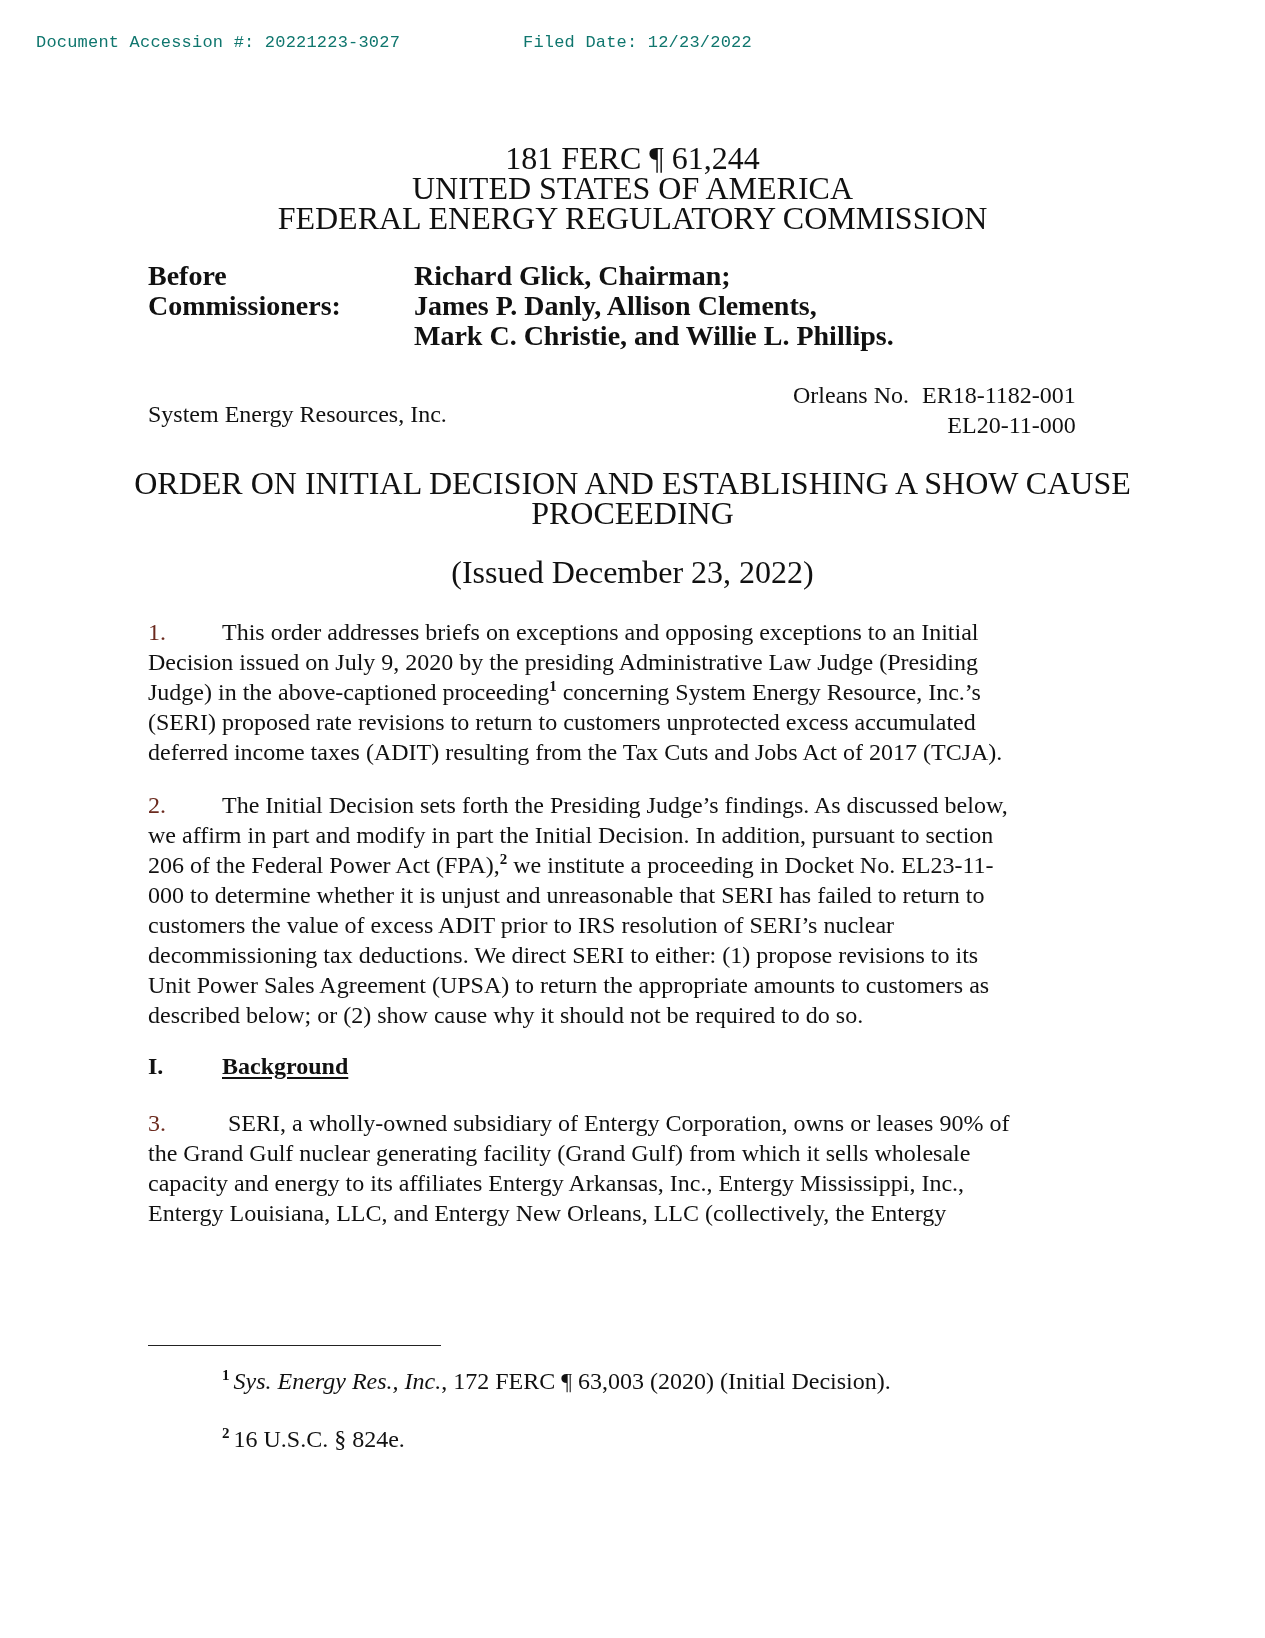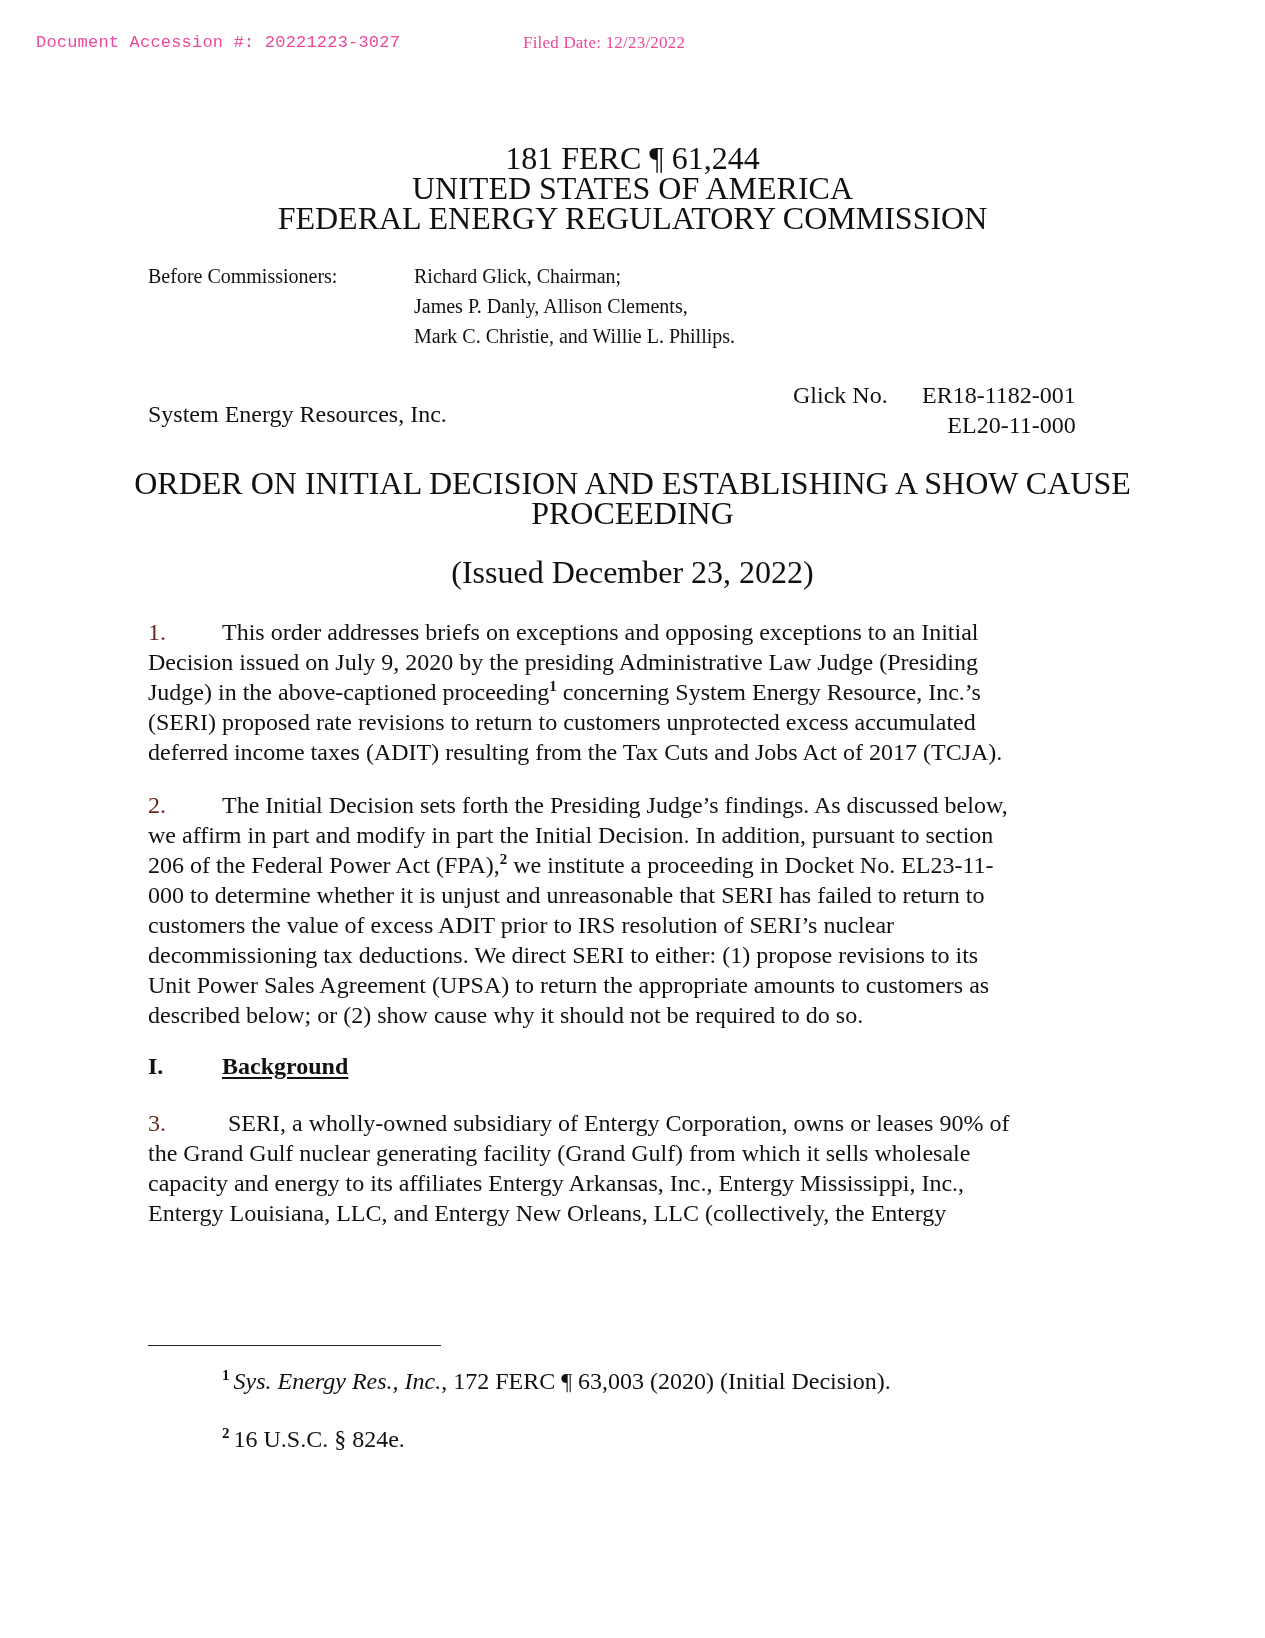--- a/index.html
+++ b/index.html
@@ -14,47 +14,47 @@
       overflow: hidden;
       color: #111111;
       font-family: "Liberation Serif", "DejaVu Serif", serif;
     }
     .header-stamp {
       position: absolute;
       top: 33px;
       left: 36px;
       font-family: "Liberation Mono", "DejaVu Sans Mono", monospace;
       font-size: 17px;
-      color: #ec4899;
+      color: #0f766e;
       white-space: pre;
       letter-spacing: 0.2px;
     }
     .header-stamp .filed {
       position: absolute;
       left: 487px;
       top: 0;
-      font-family: Liberation Serif, serif;
     }
     .center-block {
       position: absolute;
       left: 0;
       width: 1265px;
       text-align: center;
       font-size: 32px;
       line-height: 30px;
     }
     .title-block { top: 143px; }
     .order-title { top: 468px; }
     .issued { top: 557px; }
     .commissioners {
       position: absolute;
       top: 261px;
       left: 148px;
-      font-size: 20px;
-      line-height: 30px;
+      font-size: 28px;
+      line-height: 30px;
+      font-weight: bold;
     }
     .commissioners .label {
       display: inline-block;
       width: 260px;
     }
     .commissioners .names {
       position: absolute;
       left: 266px;
       top: 0;
       white-space: nowrap;
@@ -155,21 +155,21 @@
   <div class="names">
     <span class="line">Richard Glick, Chairman;</span>
     <span class="line">James P. Danly, Allison Clements,</span>
     <span class="line">Mark C. Christie, and Willie L. Phillips.</span>
   </div>
 </div>
 
 <div class="party">System Energy Resources, Inc.</div>
 
 <div class="docket">
-  <span>Glick No.</span>
+  <span>Orleans No.</span>
   <div class="nums">
     <span class="line">ER18-1182-001</span>
     <span class="line" style="padding-left:0;text-align:right;">EL20-11-000</span>
   </div>
 </div>
 
 <div class="center-block order-title">
   <span class="line">ORDER ON INITIAL DECISION AND ESTABLISHING A SHOW CAUSE</span>
   <span class="line">PROCEEDING</span>
 </div>

